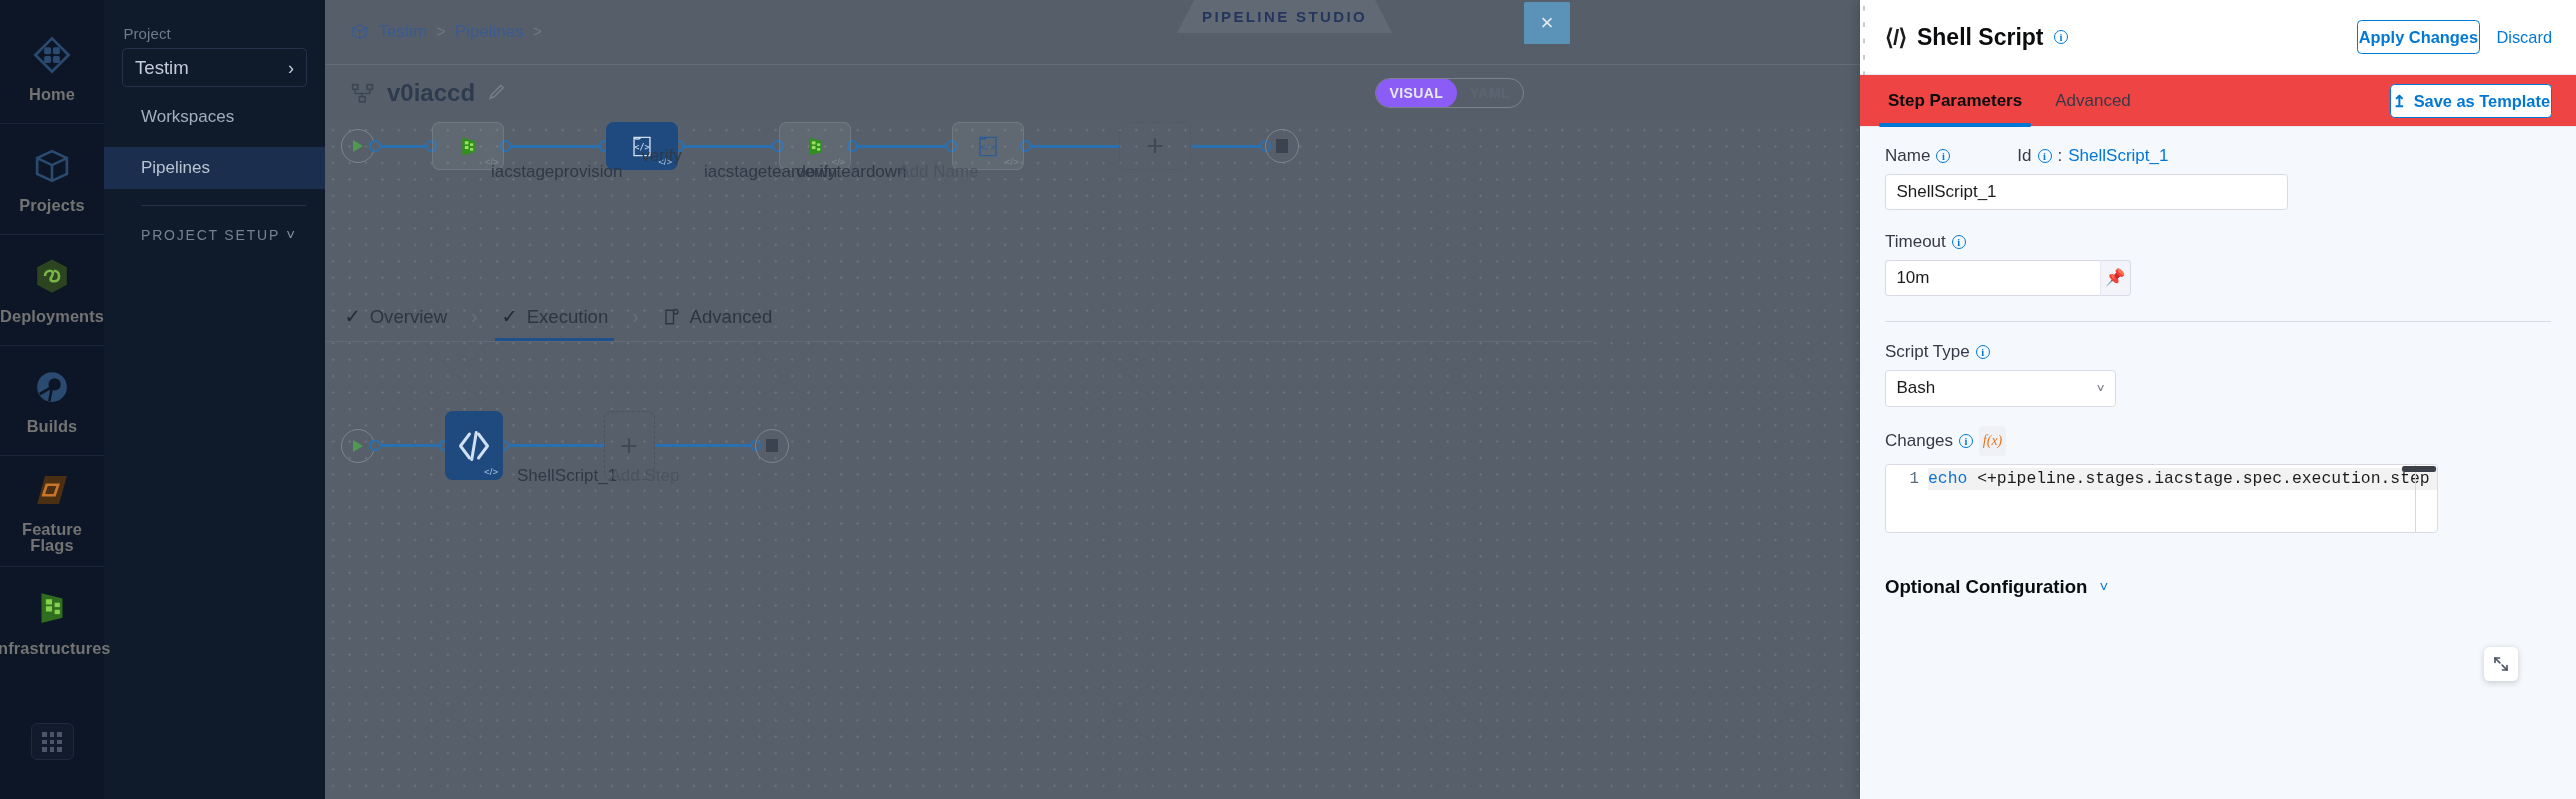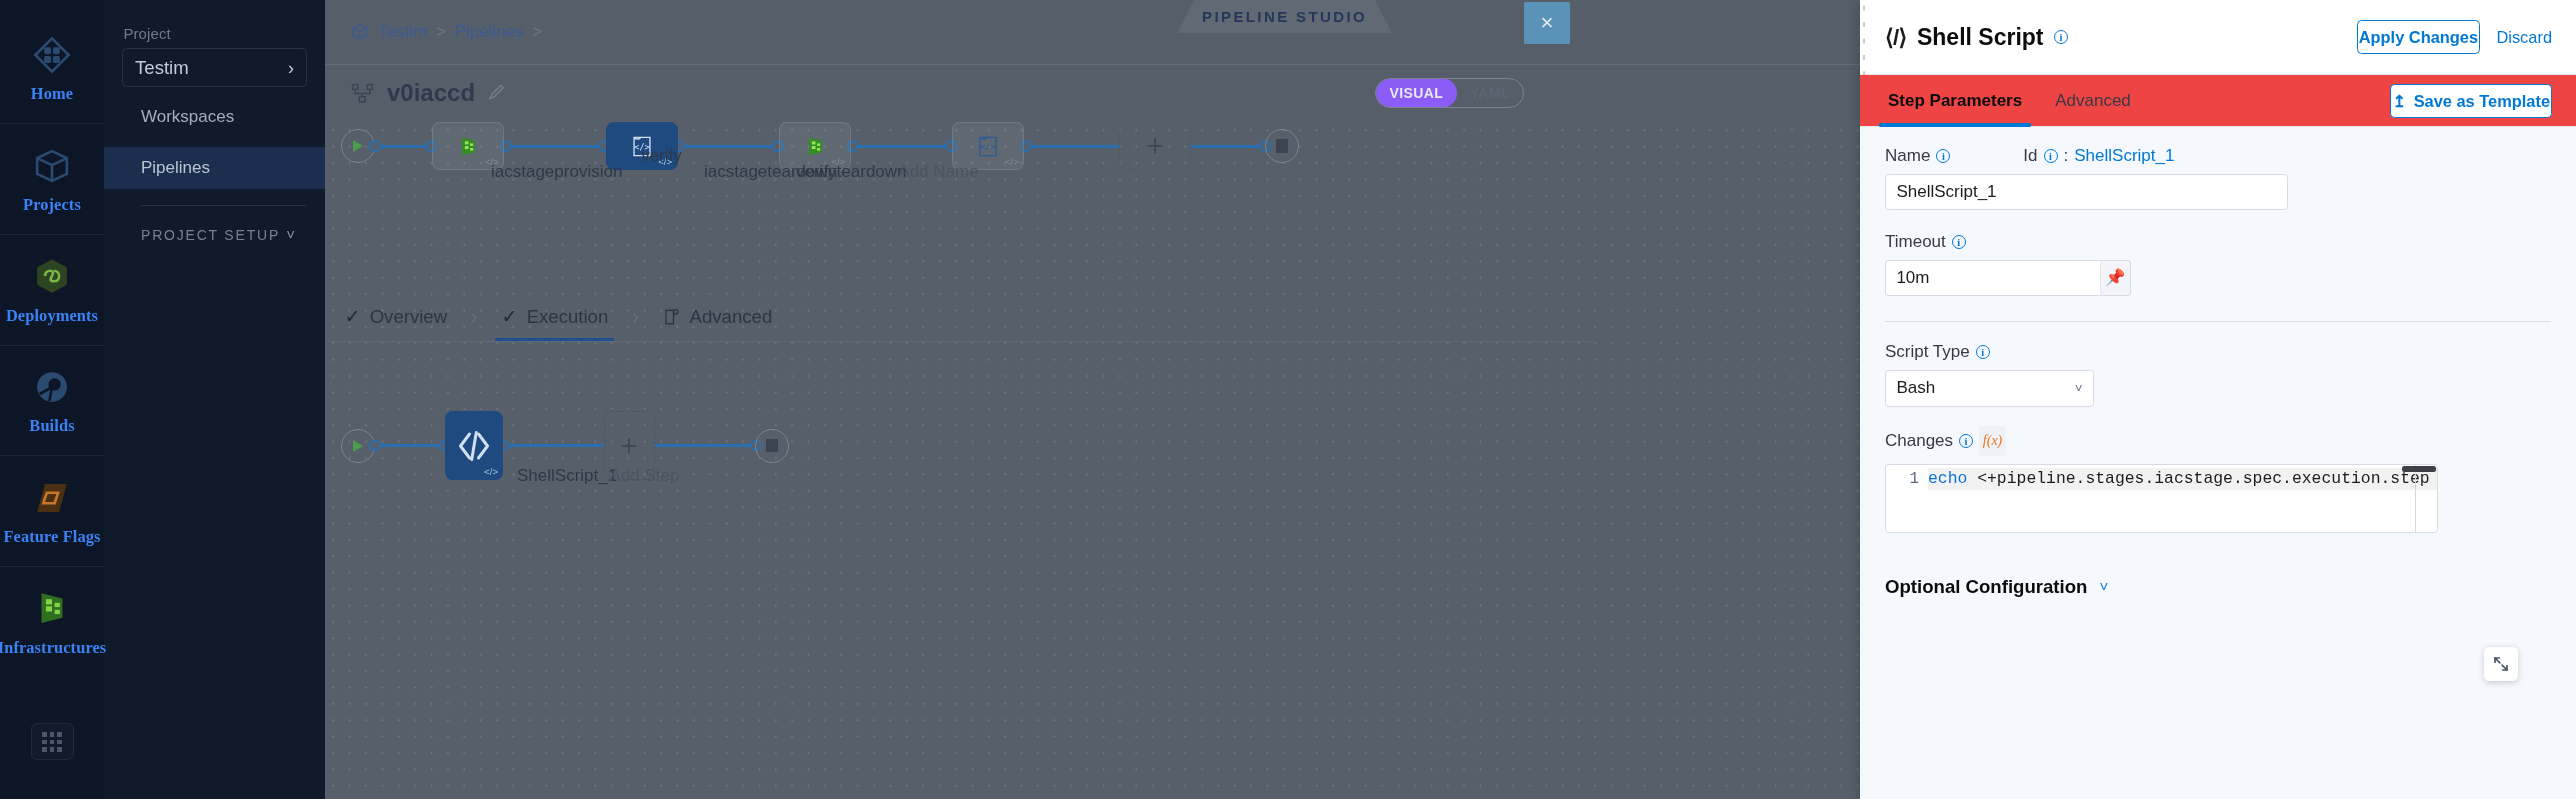--- a/index.html
+++ b/index.html
@@ -20,22 +20,22 @@
     padding-top: 13.4px;
     z-index: 4;
   }
   .rail-item {
     width: 104px; height: 110px;
     display: flex; flex-direction: column; align-items: center; justify-content: center;
     gap: 10.4px; cursor: pointer;
   }
   .rail-sep { width: 104px; height: 0.7px; background: #1b2639; }
   .rail-label {
-    font-size: 16.4px; color: #3b82f6; letter-spacing: 0.1px; font-weight: 600;
-    text-align: center; line-height: 1; font-family: Liberation Serif, serif;
+    font-size: 16.4px; color: #737373; letter-spacing: 0.1px; font-weight: 600;
+    text-align: center; line-height: 1;
   }
   .rail-ico { width: 42px; height: 42px; display:block; }
   .rail-bottom {
     margin-top: auto; width: 104px; height: 89px;
     display:flex; align-items:flex-start; justify-content:center; padding-top: 13.4px;
   }
   .grid-btn {
     width: 43px; height: 37px; border-radius: 6px; border: 0.7px solid #1f2a3d;
     background: #111b2c; display:flex; align-items:center; justify-content:center;
     cursor:pointer;
@@ -221,39 +221,39 @@
   }
   .fld-label {
     font-size:17px; color:#383946; display:flex; align-items:center; gap:6px;
   }
   .info-i {
     width:14px;height:14px;border-radius:50%;border:1.2px solid #0278d5;
     display:inline-flex;align-items:center;justify-content:center;
     font-size:10.4px; color:#0278d5; font-weight:700; font-family:"Liberation Serif", serif;
     cursor:pointer;
   }
-  .row-name { display:flex; align-items:center; gap: 6px; }
+  .row-name { display:flex; align-items:center; gap: 0; }
   .id-line { display:flex; align-items:center; gap:6px; margin-left: 67px; font-size:17px; color:#383946;}
   .id-line .val { color:#0278d5; }
   .txt-input {
     margin-top: 7.5px; width: 403px; height: 36px; border:0.7px solid #d9dae5; border-radius:3.7px;
     background:#fff; display:flex; align-items:center; padding: 0 10.4px;
     font-size:17px; color:#1c1c1d; cursor:text;
   }
   .timeout-wrap { margin-top:7.5px; display:flex; align-items:stretch; width: 246px; }
   .timeout-wrap .txt-input { margin-top:0; width: 216px; border-radius:3.7px 0 0 3.7px; border-right:none; }
   .pin-btn {
     width:31px; border:0.7px solid #d9dae5; border-left:0.7px solid #e8e9f0; border-radius:0 3.7px 3.7px 0;
     background:#f3f3fa; display:flex;align-items:center;justify-content:center;cursor:pointer;
     color:#0278d5; font-size:16.4px;
   }
   .hr { height:0.7px; background:#d9dce3; margin: 25px 0 0 0; }
 
   .sel-input {
-    margin-top:7.5px; width: 209px; height:37px; border:0.7px solid #d9dae5; border-radius:3.7px;
+    margin-top:7.5px; width: 231px; height:37px; border:0.7px solid #d9dae5; border-radius:3.7px;
     background:#fff; display:flex;align-items:center;justify-content:space-between;
     padding: 0 10.4px; font-size:17px; color:#1c1c1d; cursor:pointer;
   }
   .sel-input .cv { color:#6b6d85; font-size:13.4px; }
 
   .fx-btn {
     width:27px;height:30px;border-radius:3.7px;background:#f0f1f6;
     display:flex;align-items:center;justify-content:center;cursor:pointer;
     color:#e8751a; font-size:14px; font-style:italic; font-family:"Liberation Serif", serif;
   }

